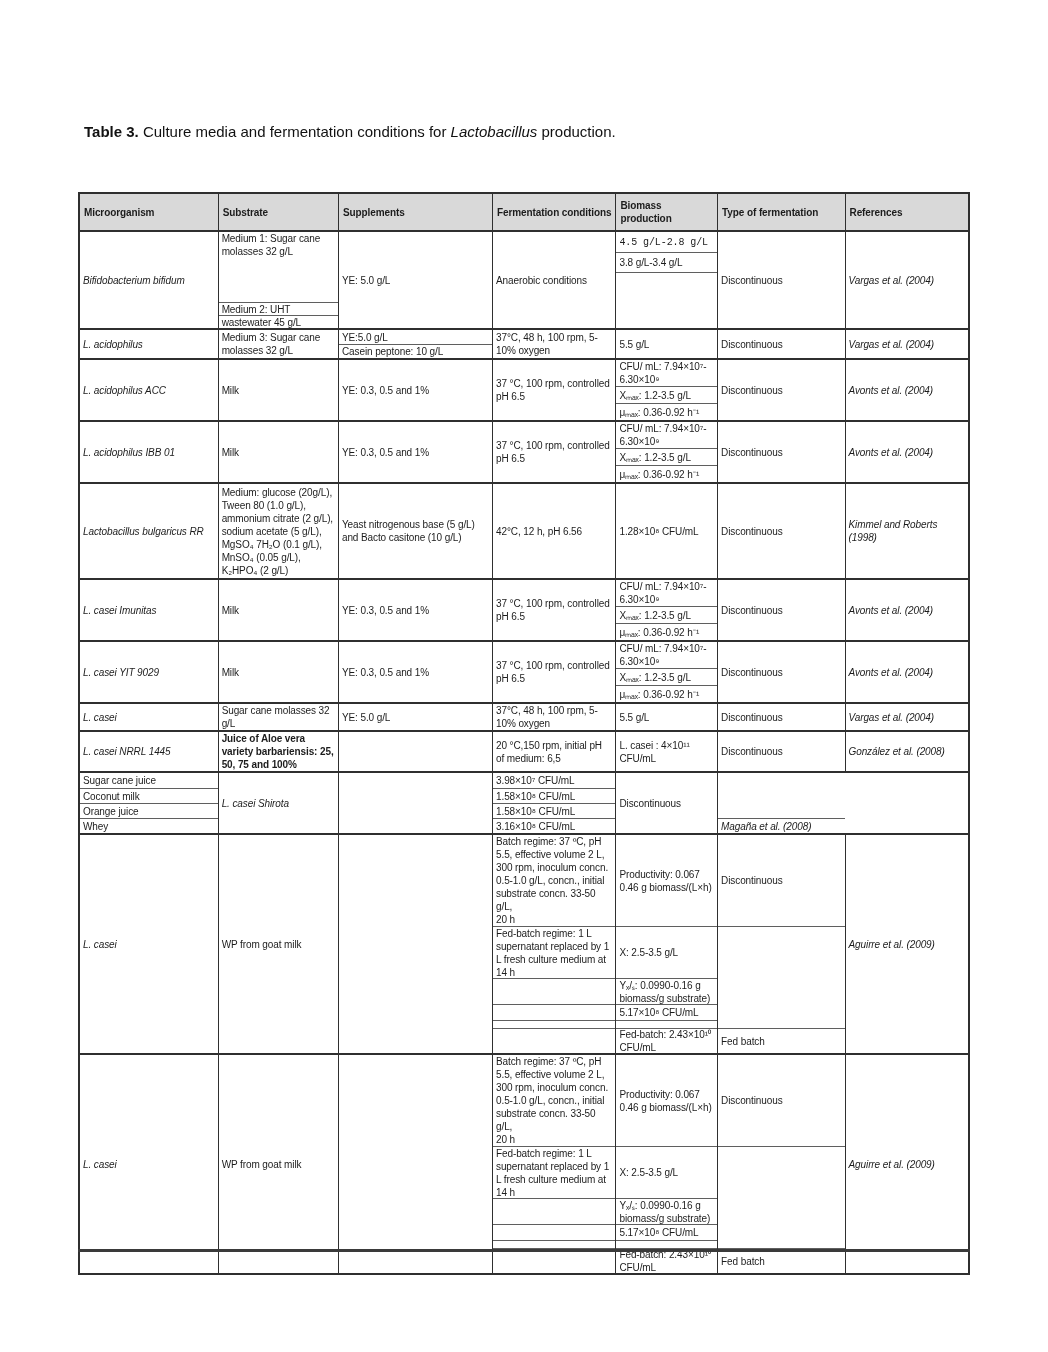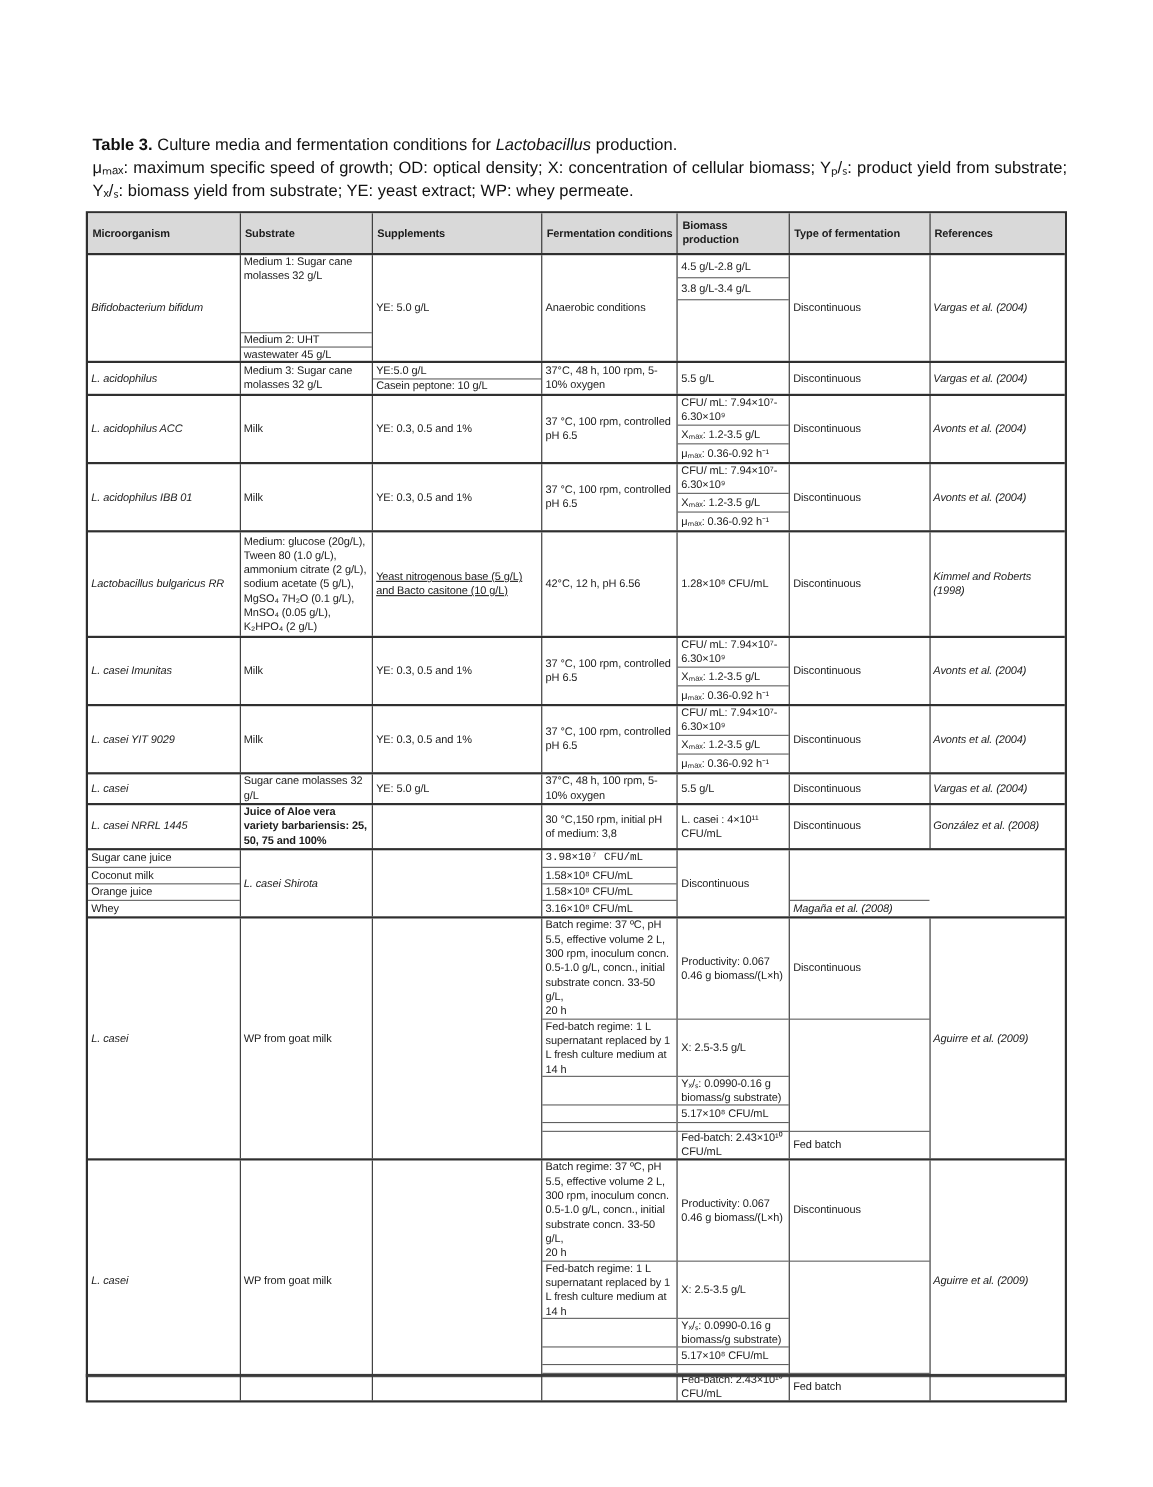--- a/index.html
+++ b/index.html
@@ -71,21 +71,20 @@
     padding-left:6px;box-sizing:border-box;
   }
 </style>
 </head>
 <body>
 
 <div class="page">
 
   <div class="caption">
     <div><span class="b">Table 3.</span><span> Culture media and fermentation conditions for </span><span class="i">Lactobacillus</span><span> production.</span></div>
-    <div class="abbrev">μₘₐₓ: maximum specific speed of growth; OD: optical density; X: concentration of cellular biomass; Yₚ/ₛ: product yield from substrate; Yₓ/ₛ: biomass yield from substrate; YE: yeast extract; WP: whey permeate.</div>
   </div>
 
   <div class="tbl" id="tbl">
       <div class="trow thead">
         <div class="cell hcell">Microorganism</div>
         <div class="cell hcell">Substrate</div>
         <div class="cell hcell">Supplements</div>
         <div class="cell hcell">Fermentation conditions</div>
         <div class="cell hcell">Biomass production</div>
         <div class="cell hcell">Type of fermentation</div>
@@ -100,21 +99,21 @@
           <div class="seg" style="flex: 0 0 13px; margin-top: 44px;">Medium 2: UHT</div>
           <div class="seg" style="flex: 1 0 13px;">wastewater 45 g/L</div>
         </div>
         <div class="cell">
           <div class="seg" style="flex: 1 1 0%;">YE: 5.0 g/L</div>
         </div>
         <div class="cell">
           <div class="seg" style="flex: 1 1 0%;">Anaerobic conditions</div>
         </div>
         <div class="cell">
-          <div class="seg" style="flex: 0 0 20px;">4.5 g/L-2.8 g/L</div>
+          <div class="seg" style="flex: 0 0 20px; font-family: Liberation Mono, monospace;">4.5 g/L-2.8 g/L</div>
           <div class="seg" style="flex: 0 0 20px;">3.8 g/L-3.4 g/L</div>
           <div class="seg" style="flex: 1 0 12px;"></div>
         </div>
         <div class="cell">
           <div class="seg" style="flex: 1 1 0%;">Discontinuous</div>
         </div>
         <div class="cell ital">
           <div class="seg" style="flex: 1 1 0%;">Vargas et al. (2004)</div>
         </div>
       </div>
@@ -201,21 +200,21 @@
         <div class="cell">
           <div class="seg" style="flex: 1 1 0%;">Medium: glucose (20g/L),
 Tween 80 (1.0 g/L),
 ammonium citrate (2 g/L),
 sodium acetate (5 g/L),
 MgSO₄ 7H₂O (0.1 g/L),
 MnSO₄ (0.05 g/L),
 K₂HPO₄ (2 g/L)</div>
         </div>
         <div class="cell">
-          <div class="seg" style="flex: 1 1 0%; text-decoration: underline;">Yeast nitrogenous base (5 g/L) and Bacto casitone (10 g/L)</div>
+          <div class="seg" style="flex: 1 1 0%;">Yeast nitrogenous base (5 g/L) and Bacto casitone (10 g/L)</div>
         </div>
         <div class="cell">
           <div class="seg" style="flex: 1 1 0%;">42°C, 12 h, pH 6.56</div>
         </div>
         <div class="cell">
           <div class="seg" style="flex: 1 1 0%;">1.28×10⁸ CFU/mL</div>
         </div>
         <div class="cell">
           <div class="seg" style="flex: 1 1 0%;">Discontinuous</div>
         </div>
@@ -302,21 +301,21 @@
         <div class="cell ital">
           <div class="seg" style="flex: 1 1 0%;">L. casei NRRL 1445</div>
         </div>
         <div class="cell">
           <div class="seg" style="flex: 1 1 0%; font-weight: bold;">Juice of Aloe vera variety barbariensis: 25, 50, 75 and 100%</div>
         </div>
         <div class="cell">
           <div class="seg" style="flex: 1 1 0%;"></div>
         </div>
         <div class="cell">
-          <div class="seg" style="flex: 1 1 0%;">30 °C,150 rpm, initial pH of medium: 3,8</div>
+          <div class="seg" style="flex: 1 1 0%;">20 °C,150 rpm, initial pH of medium: 6,5</div>
         </div>
         <div class="cell">
           <div class="seg" style="flex: 1 1 0%;">L. casei : 4×10¹¹ CFU/mL</div>
         </div>
         <div class="cell">
           <div class="seg" style="flex: 1 1 0%;">Discontinuous</div>
         </div>
         <div class="cell ital">
           <div class="seg" style="flex: 1 1 0%;">González et al. (2008)</div>
         </div>
@@ -328,21 +327,21 @@
           <div class="seg" style="flex: 0 0 15px;">Orange juice</div>
           <div class="seg" style="flex: 1 0 15px;">Whey</div>
         </div>
         <div class="cell ital">
           <div class="seg" style="flex: 1 1 0%;">L. casei Shirota</div>
         </div>
         <div class="cell">
           <div class="seg" style="flex: 1 1 0%;"></div>
         </div>
         <div class="cell">
-          <div class="seg" style="flex: 0 0 15px; font-family: Liberation Mono, monospace;">3.98×10⁷ CFU/mL</div>
+          <div class="seg" style="flex: 0 0 15px;">3.98×10⁷ CFU/mL</div>
           <div class="seg" style="flex: 0 0 15px;">1.58×10⁸ CFU/mL</div>
           <div class="seg" style="flex: 0 0 15px;">1.58×10⁸ CFU/mL</div>
           <div class="seg" style="flex: 1 0 15px;">3.16×10⁸ CFU/mL</div>
         </div>
         <div class="cell">
           <div class="seg" style="flex: 1 1 0%;">Discontinuous</div>
         </div>
         <div class="cell ital">
           <div class="seg" style="flex: 0 0 45px;"></div>
           <div class="seg" style="flex: 1 0 15px;">Magaña et al. (2008)</div>

